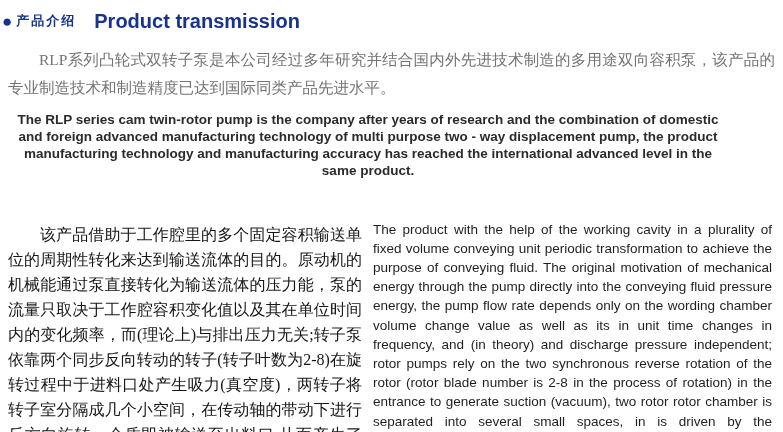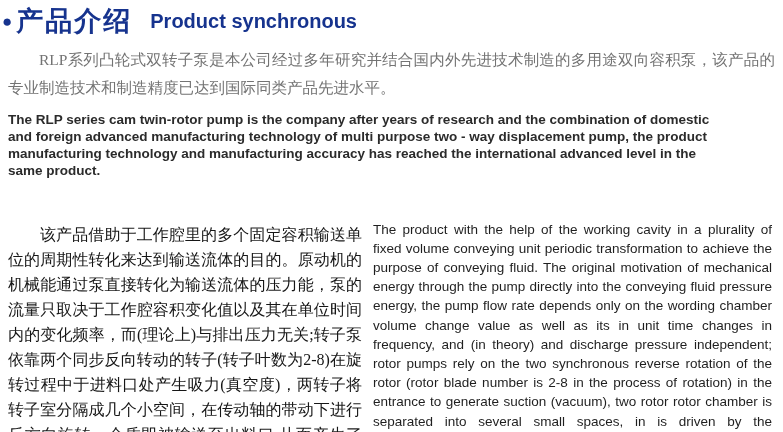--- a/index.html
+++ b/index.html
@@ -24,21 +24,21 @@
     height: 28px;
   }
   .bullet {
     color: #16338e;
     font-size: 17px;
     line-height: 1;
     margin-right: 4px;
   }
   .title-zh {
     color: #16338e;
-    font-size: 27px;
+    font-size: 13px;
     font-weight: bold;
     letter-spacing: 2px;
     font-family: "Liberation Sans", "DejaVu Sans", sans-serif;
   }
   .title-en {
     color: #16338e;
     font-size: 20px;
     font-weight: bold;
     margin-left: 18px;
   }
@@ -53,20 +53,21 @@
     color: #737373;
   }
   .intro-en {
     margin: 9px 10px 0 8px;
     width: 720px;
     font-size: 13.5px;
     line-height: 17px;
     font-weight: 600;
     color: #2b2b2b;
     letter-spacing: 0;
+    text-align: center;
   }
   
   .columns {
     display: flex;
     margin-top: 27px;
   }
   .col-zh {
     width: 354px;
     margin-left: 8px;
     font-family: "Liberation Serif", "DejaVu Serif", serif;
@@ -86,21 +87,21 @@
   }
 </style>
 </head>
 <body>
 
 <div class="page">
 
   <div class="section-header">
     <span class="bullet">●</span>
     <span class="title-zh">产品介绍</span>
-    <span class="title-en">Product synchronous</span>
+    <span class="title-en">Product transmission</span>
   </div>
 
   <p class="intro-zh">RLP系列凸轮式双转子泵是本公司经过多年研究并结合国内外先进技术制造的多用途双向容积泵，该产品的专业制造技术和制造精度已达到国际同类产品先进水平。</p>
 
   <p class="intro-en">The RLP series cam twin-rotor pump is the company after years of research and the combination of domestic and foreign advanced manufacturing technology of multi purpose two - way displacement pump, the product manufacturing technology and manufacturing accuracy has reached the international advanced level in the same product.</p>
 
   <div class="columns">
     <p class="col-zh">该产品借助于工作腔里的多个固定容积输送单位的周期性转化来达到输送流体的目的。原动机的机械能通过泵直接转化为输送流体的压力能，泵的流量只取决于工作腔容积变化值以及其在单位时间内的变化频率，而(理论上)与排出压力无关;转子泵依靠两个同步反向转动的转子(转子叶数为2-8)在旋转过程中于进料口处产生吸力(真空度)，两转子将转子室分隔成几个小空间，在传动轴的带动下进行反方向旋转，介质即被输送至出料口,从而产生了较高的排放压力，如此往复循环，特别适合中高粘度介质的输送。</p>
     <p class="col-en">The product with the help of the working cavity in a plurality of fixed volume conveying unit periodic transformation to achieve the purpose of conveying fluid. The original motivation of mechanical energy through the pump directly into the conveying fluid pressure energy, the pump flow rate depends only on the wording chamber volume change value as well as its in unit time changes in frequency, and (in theory) and discharge pressure independent; rotor pumps rely on the two synchronous reverse rotation of the rotor (rotor blade number is 2-8 in the process of rotation) in the entrance to generate suction (vacuum), two rotor rotor chamber is separated into several small spaces, in is driven by the transmission shaft are rotated in the opposite direction, medium is conveyed to the discharge port. Thus poses a higher  discharge pressure, so move in circles, particularly suitable for high viscosity medium conveying.</p>
   </div>

